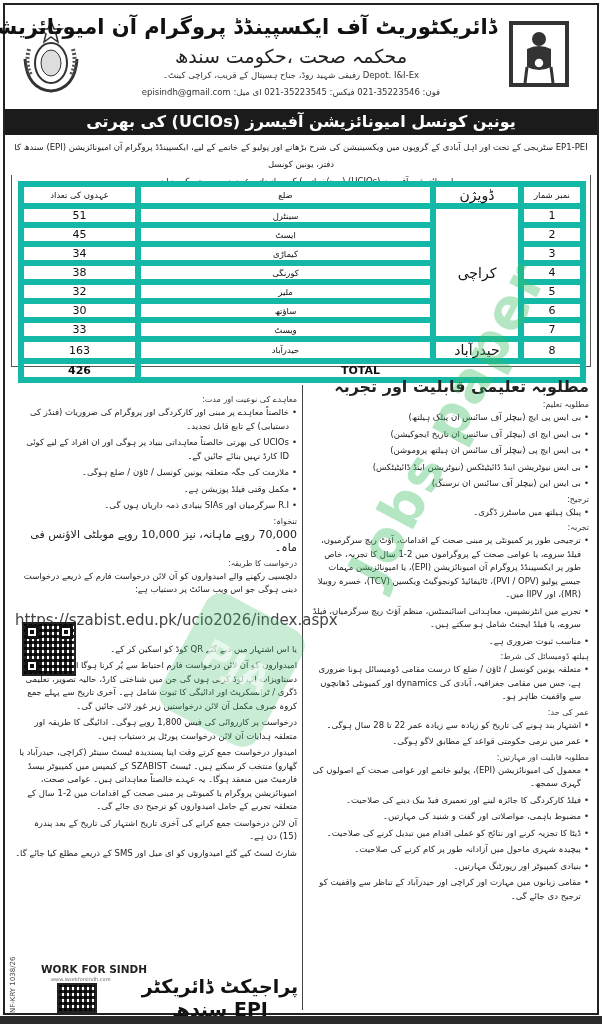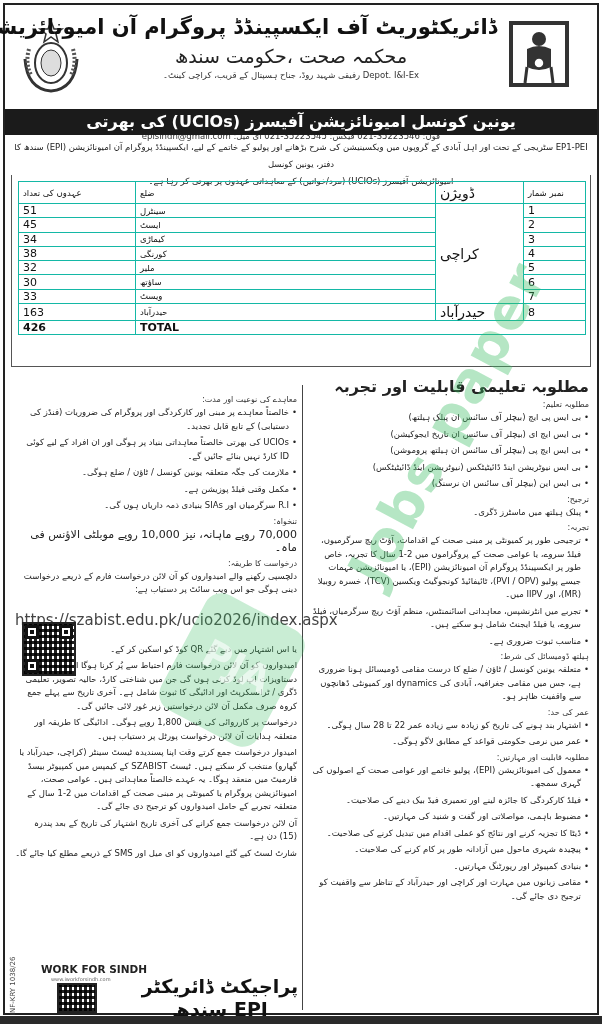--- a/index.html
+++ b/index.html
@@ -26,39 +26,39 @@
   .head-sub {
     position: absolute; left: 80px; right: 100px; top: 40px; text-align: center;
     font-size: 19px; direction: rtl; color: #222;
   }
   .head-addr {
     position: absolute; left: 80px; right: 100px; top: 65px; text-align: center;
     font-size: 8.5px; direction: rtl; color: #333;
   }
   .head-contact {
     position: absolute; left: 80px; right: 100px; top: 82px; text-align: center;
-    font-size: 8.5px; direction: rtl; color: #333; margin-top: 44px;
+    font-size: 8.5px; direction: rtl; color: #333;
   }
 
   .banner {
     position: absolute; left: 0; top: 104px; width: 592px; height: 26px; background: #1b1b1b;
     color: #fff; font-size: 16px; font-weight: bold; text-align: center; line-height: 26px; direction: rtl;
   }
   .intro {
     position: absolute; left: 6px; right: 6px; top: 134px; text-align: center; direction: rtl;
     font-size: 8.5px; line-height: 17px; color: #222;
   }
 
   
   table.posts {
     position: absolute; left: 13px; top: 176px; width: 568px; border-collapse: collapse;
     font-size: 11px; direction: rtl;
   }
   table.posts td, table.posts th {
-    border: 1px solid #14b8a6; height: 14.3px; padding: 0 4px; text-align: left; font-weight: normal;
+    border: 6px solid #14b8a6; height: 14.3px; padding: 0 4px; text-align: center; font-weight: normal;
   }
   table.posts th { height: 22px; font-size: 8.5px; }
   table.posts .c-sn { width: 62px; }
   table.posts .c-div { width: 88px; font-size: 14px; }
   table.posts .c-dist { font-size: 8.5px; }
   table.posts .c-num { width: 117px; }
   table.posts tr.total td { font-weight: bold; font-size: 11px; }
 
   .table-frame {
     position: absolute; left: 6px; top: 170px; width: 580px; height: 192px;

